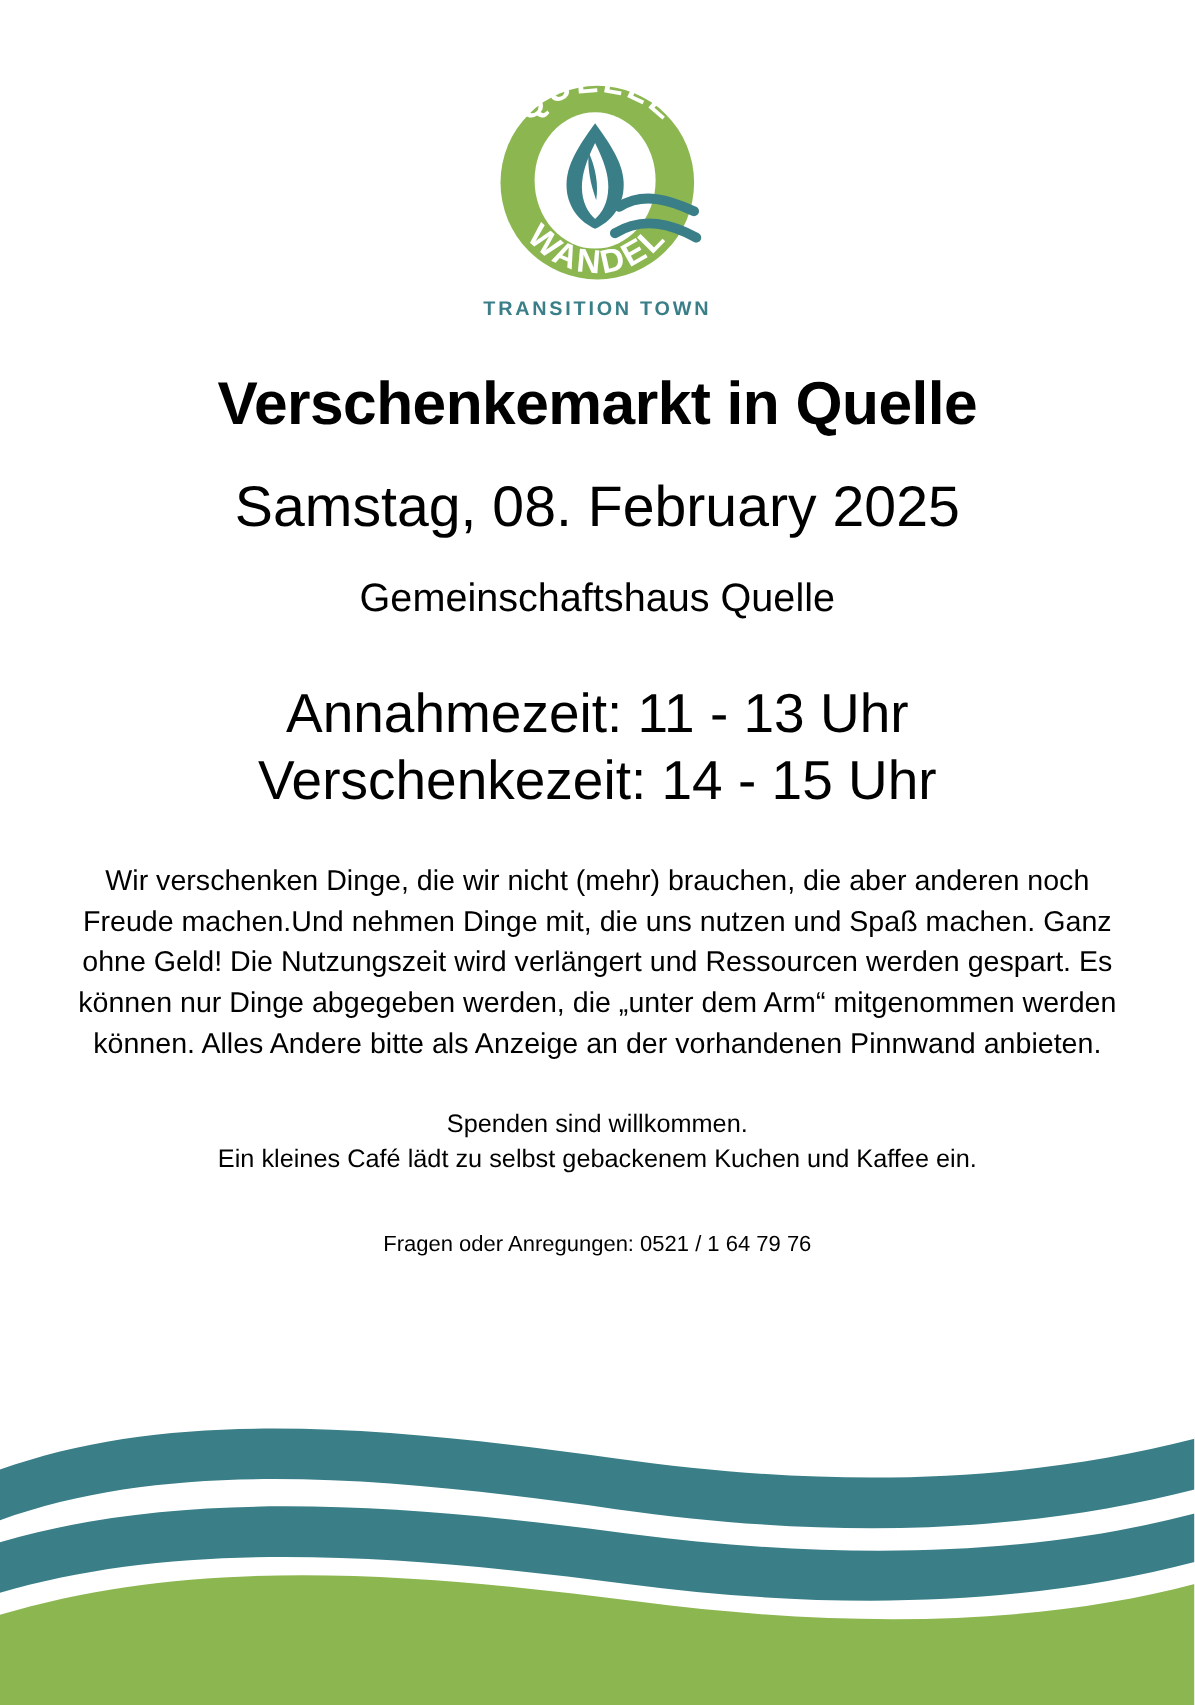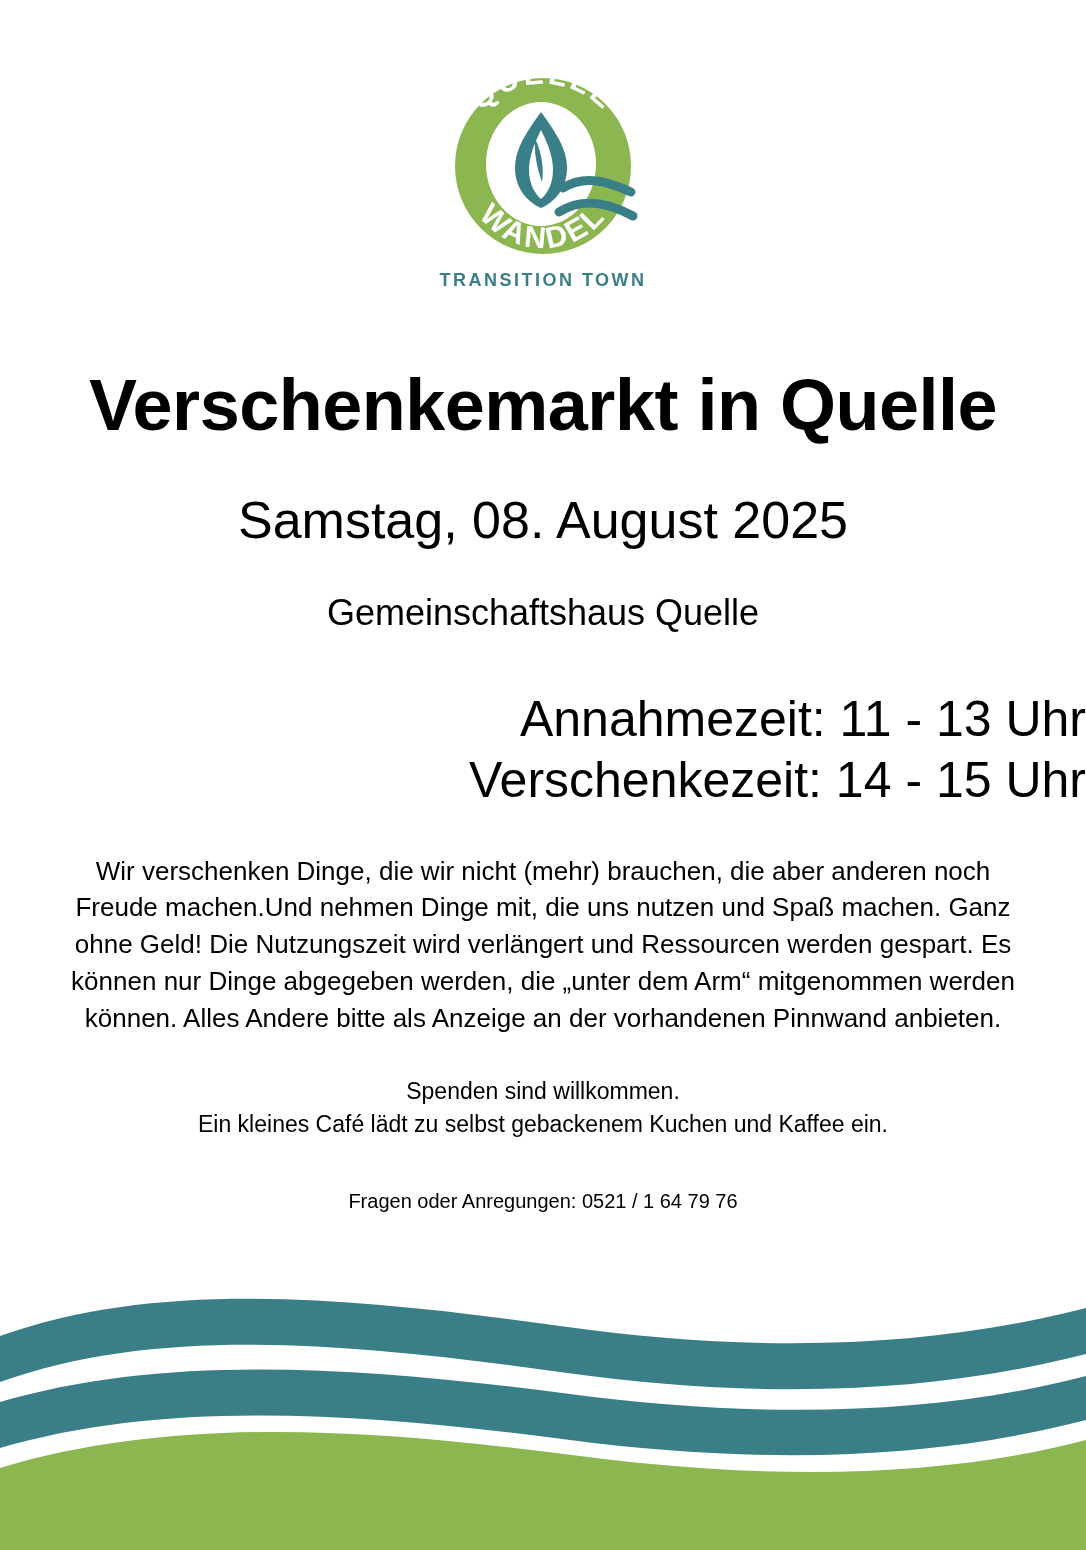--- a/index.html
+++ b/index.html
@@ -25,41 +25,41 @@
   }
   .logo {
     width: 260px;
     height: 270px;
     position: relative;
   }
 
   
   .title {
     text-align: center;
-    font-size: 72px;
+    font-size: 55px;
     font-weight: bold;
     letter-spacing: -0.5px;
-    margin-top: 60px;
+    margin-top: 30px;
     line-height: 1.05;
   }
   .subtitle {
     text-align: center;
     font-size: 52px;
     font-weight: normal;
     margin-top: 22px;
     line-height: 1.08;
   }
   .venue {
     text-align: center;
     font-size: 36px;
     line-height: 1.32;
-    margin-top: 41px;
+    margin-top: 30px;
   }
   .times {
-    text-align: right;
+    text-align: center;
     font-size: 50px;
     line-height: 1.22;
     margin-top: 52px;
   }
 
   
   .paragraph {
     width: 960px;
     margin: 42px auto 0 auto;
     text-align: center;
@@ -123,21 +123,21 @@
       </text>
       <text x="86" y="124" font-family="'Liberation Sans', sans-serif" font-size="14" font-weight="bold" fill="#ffffff" text-anchor="middle">IM</text>
 
       <text x="130" y="248" font-family="'Liberation Sans', sans-serif" font-size="18" font-weight="bold" fill="#3a7f88" text-anchor="middle" letter-spacing="2.5">TRANSITION TOWN</text>
     </svg>
   </div>
 </div>
 
 <h1 class="title">Verschenkemarkt in Quelle</h1>
 
-<div class="subtitle">Samstag, 08. August 2025</div>
+<div class="subtitle">Samstag, 08. February 2025</div>
 
 <div class="venue">
   <div>Gemeinschaftshaus Quelle</div>
 </div>
 
 <div class="times">
   <div>Annahmezeit: 11 - 13 Uhr</div>
   <div>Verschenkezeit: 14 - 15 Uhr</div>
 </div>
 

